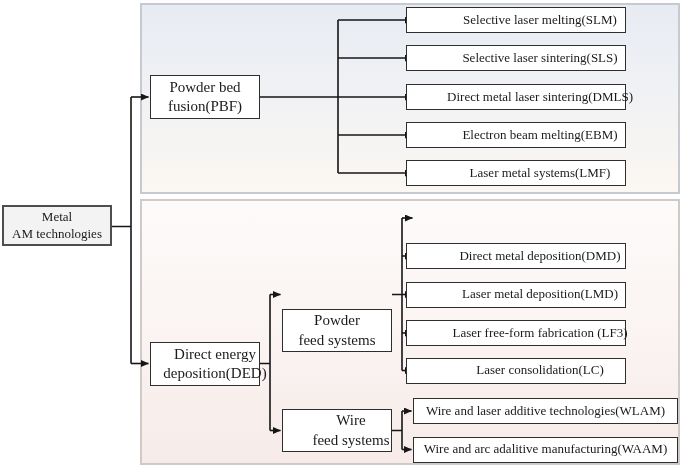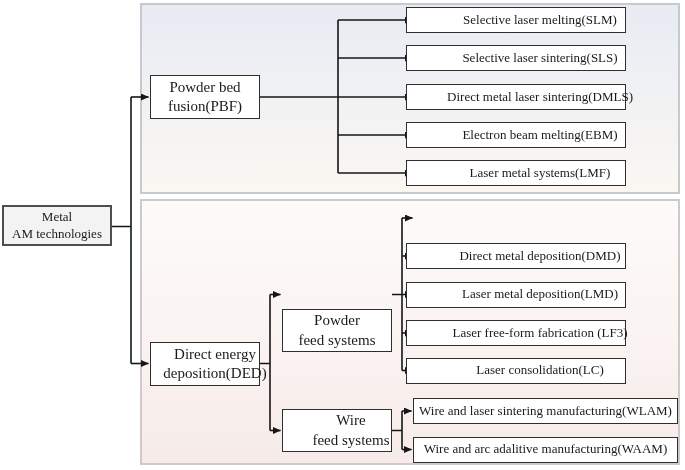--- a/index.html
+++ b/index.html
@@ -117,16 +117,16 @@
   <div class="node leaf leaf-n" style="top:45px">Selective laser sintering(SLS)</div>
   <div class="node leaf leaf-n" style="top:84px">Direct metal laser sintering(DMLS)</div>
   <div class="node leaf leaf-n" style="top:122px">Electron beam melting(EBM)</div>
   <div class="node leaf leaf-n" style="top:160px">Laser metal systems(LMF)</div>
 
   <div class="node leaf leaf-n" style="top:281.5px">Laser metal deposition(LMD)</div>
   <div class="node leaf leaf-n" style="top:243px">Direct metal deposition(DMD)</div>
   <div class="node leaf leaf-n" style="top:320px">Laser free-form fabrication (LF3)</div>
   <div class="node leaf leaf-n" style="top:357.5px">Laser consolidation(LC)</div>
 
-  <div class="node leaf leaf-w" style="top:398px">Wire and laser sintering manufacturing(WLAM)</div>
+  <div class="node leaf leaf-w" style="top:398px">Wire and laser additive technologies(WLAM)</div>
   <div class="node leaf leaf-w" style="top:436.5px">Wire and arc adalitive manufacturing(WAAM)</div>
 
 </div>
 
 </body></html>

